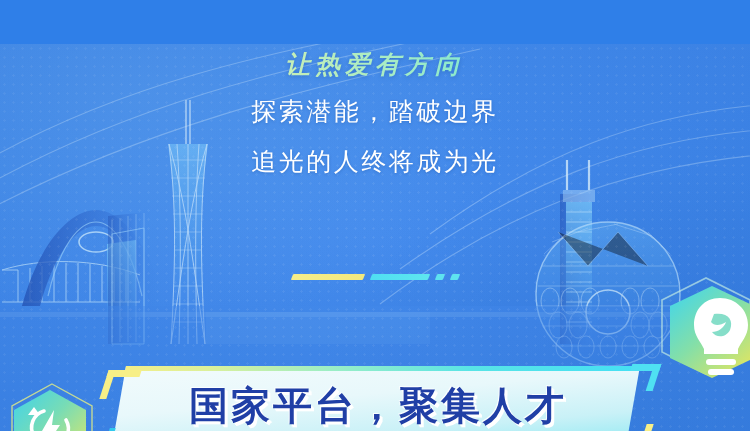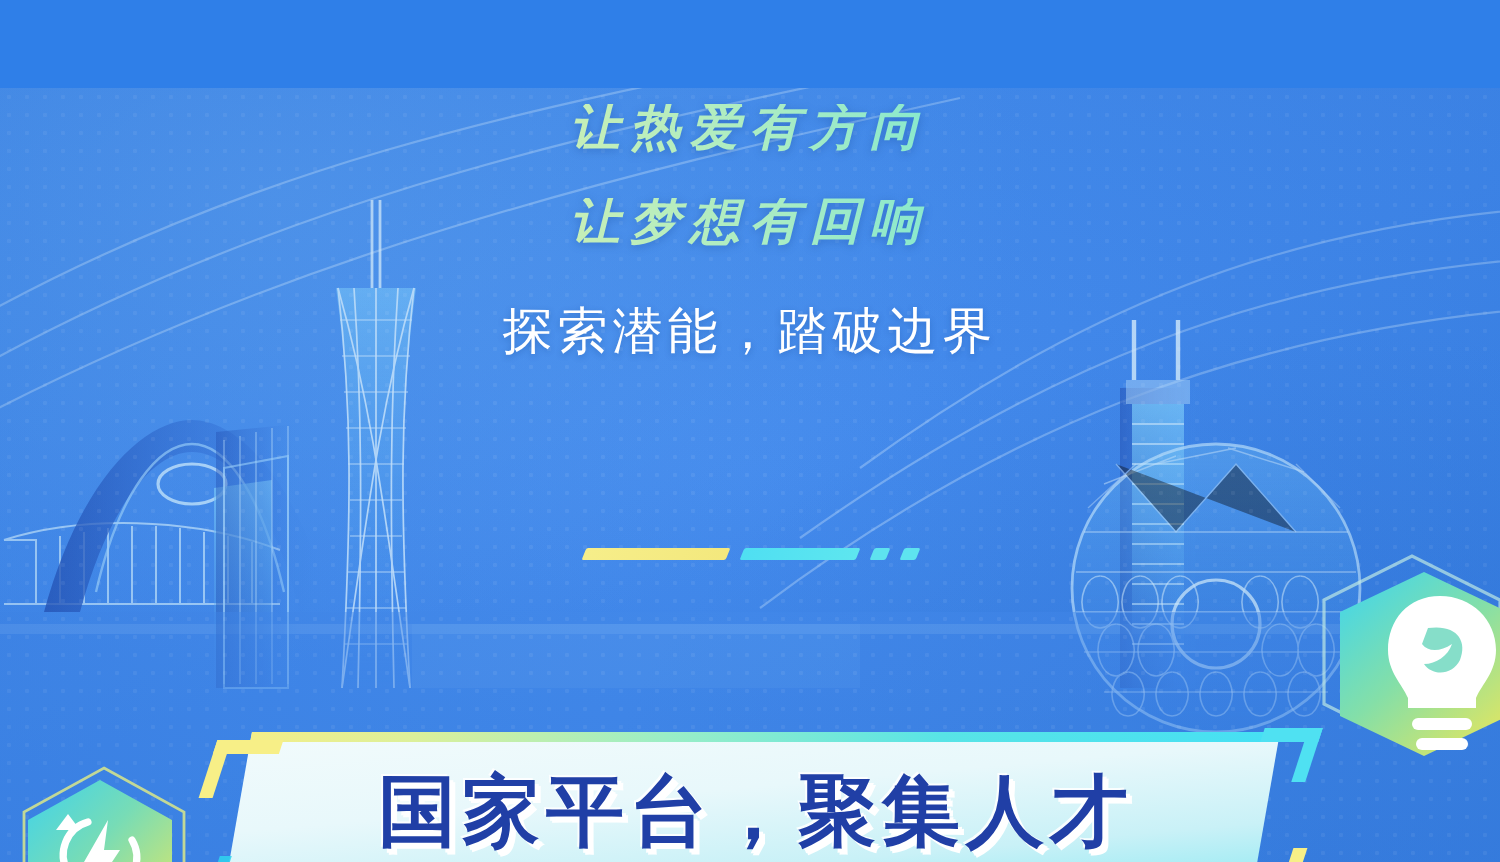--- a/index.html
+++ b/index.html
@@ -314,22 +314,22 @@
 
       <rect x="0" y="262" width="750" height="169" fill="#3b85ec" opacity="0.45"></rect>
     </g>
   </svg>
 
   <div class="layer dots"></div>
   <div class="layer vignette"></div>
 
   <div class="headlines">
     <div class="h-grad">让热爱有方向</div>
-    <div class="h-grad second">让梦想有回响</div>
     <div class="h-white">探索潜能，踏破边界</div>
+    <div class="h-white second">追光的人终将成为光</div>
   </div>
 
   <div class="divider">
     <span class="d-bar-yellow"></span>
     <span class="d-bar-cyan"></span>
     <span class="d-tick"></span>
     <span class="d-tick"></span>
   </div>
 
   <div class="acc acc-tl"></div>

